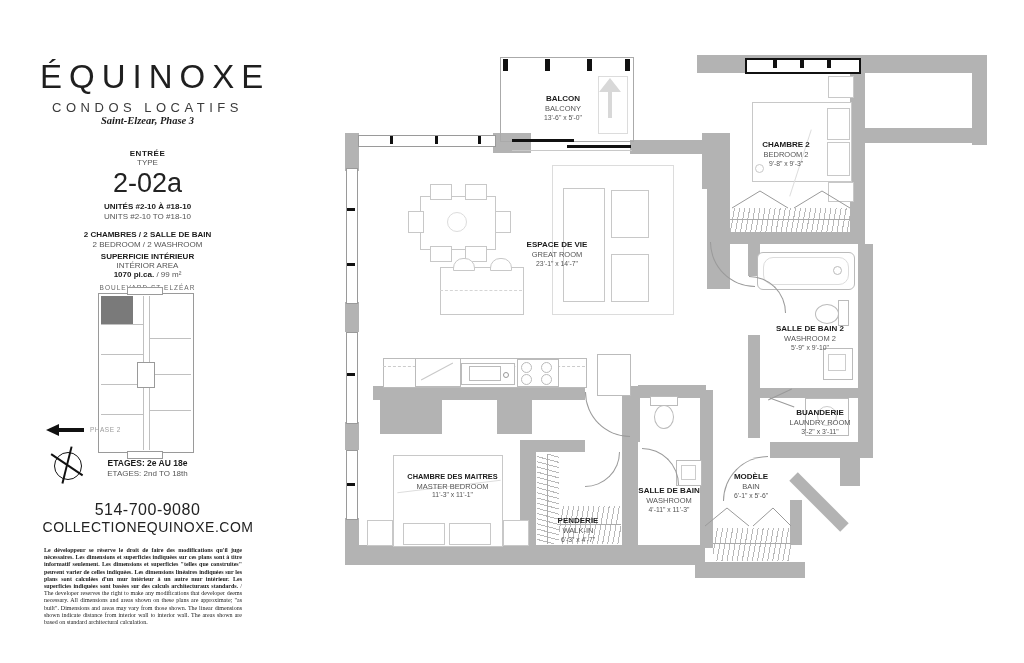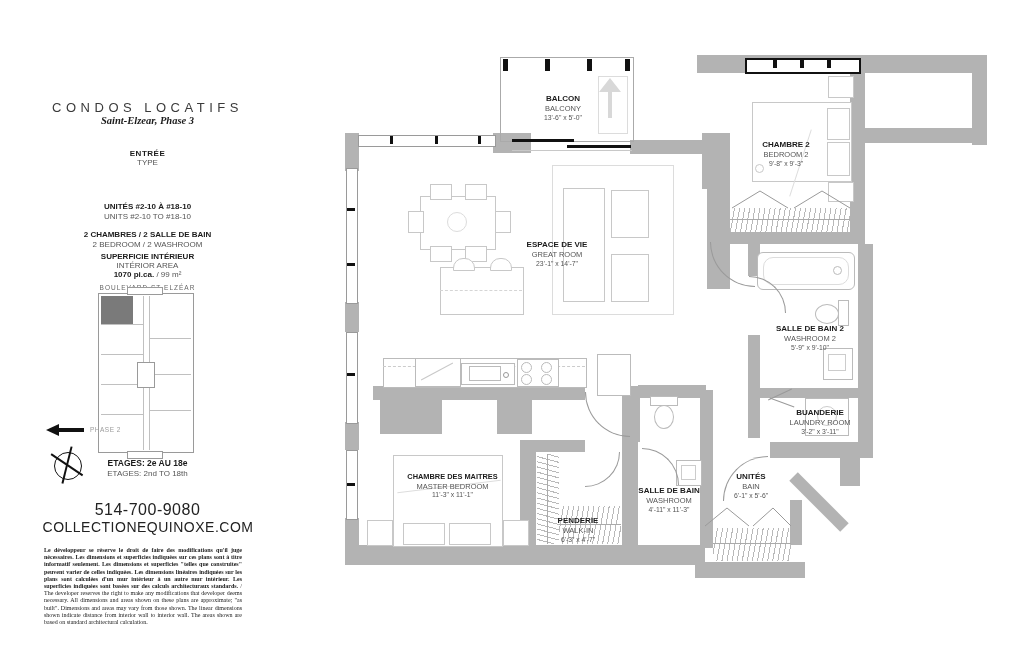--- a/index.html
+++ b/index.html
@@ -38,25 +38,27 @@
   .phone{font-size:16px;letter-spacing:.5px;color:#222;}
   .site{font-size:14px;letter-spacing:.5px;color:#222;}
   .discl{font-family:"Liberation Serif",serif;font-size:6px;line-height:1.2;text-align:justify;color:#222;}
   .keyline{position:absolute;background:#c0c0c0;}
 </style>
 </head>
 <body>
 
 <div class="page">
 
+  <div class="abs ctr logo" style="left:40px;top:58px;width:215px;">ÉQUINOXE</div>
   <div class="abs ctr tagline" style="left:40px;top:100px;width:215px;">CONDOS LOCATIFS</div>
   <div class="abs ctr subtitle" style="left:40px;top:115px;width:215px;">Saint-Elzear, Phase 3</div>
 
   <div class="abs ctr lblB" style="left:40px;top:149px;width:215px;letter-spacing:.5px;">ENTRÉE</div>
   <div class="abs ctr lblG" style="left:40px;top:158px;width:215px;">TYPE</div>
+  <div class="abs ctr modelcode" style="left:40px;top:168px;width:215px;">2-02a</div>
 
   <div class="abs ctr lblB" style="left:40px;top:202px;width:215px;">UNITÉS #2-10 À #18-10</div>
   <div class="abs ctr lblG" style="left:40px;top:212px;width:215px;">UNITS #2-10 TO #18-10</div>
 
   <div class="abs ctr lblB" style="left:40px;top:230px;width:215px;">2 CHAMBRES / 2 SALLE DE BAIN</div>
   <div class="abs ctr lblG" style="left:40px;top:240px;width:215px;">2 BEDROOM / 2 WASHROOM</div>
 
   <div class="abs ctr lblB" style="left:40px;top:252px;width:215px;">SUPERFICIE INTÉRIEUR</div>
   <div class="abs ctr lblG" style="left:40px;top:261px;width:215px;">INTÉRIOR AREA</div>
   <div class="abs ctr" style="left:40px;top:270px;width:215px;font-size:8px;">
@@ -274,21 +276,21 @@
       <span class="fr">SALLE DE BAIN 2</span>
       <span class="en">WASHROOM 2</span>
       <span class="dim">5'-9" x 9'-10"</span>
     </div>
     <div class="rlabel" style="left:430px;top:380px;width:90px;">
       <span class="fr">BUANDERIE</span>
       <span class="en">LAUNDRY ROOM</span>
       <span class="dim">3'-2" x 3'-11"</span>
     </div>
     <div class="rlabel" style="left:368px;top:444px;width:76px;">
-      <span class="fr">UNITÉS</span>
+      <span class="fr">MODÈLE</span>
       <span class="en">BAIN</span>
       <span class="dim">6'-1" x 5'-6"</span>
     </div>
     <div class="rlabel" style="left:60px;top:444px;width:95px;">
       <span class="fr frsm">CHAMBRE DES MAITRES</span>
       <span class="en">MASTER BEDROOM</span>
       <span class="dim">11'-3" x 11'-1"</span>
     </div>
     <div class="rlabel" style="left:288px;top:458px;width:72px;">
       <span class="fr">SALLE DE BAIN</span>

